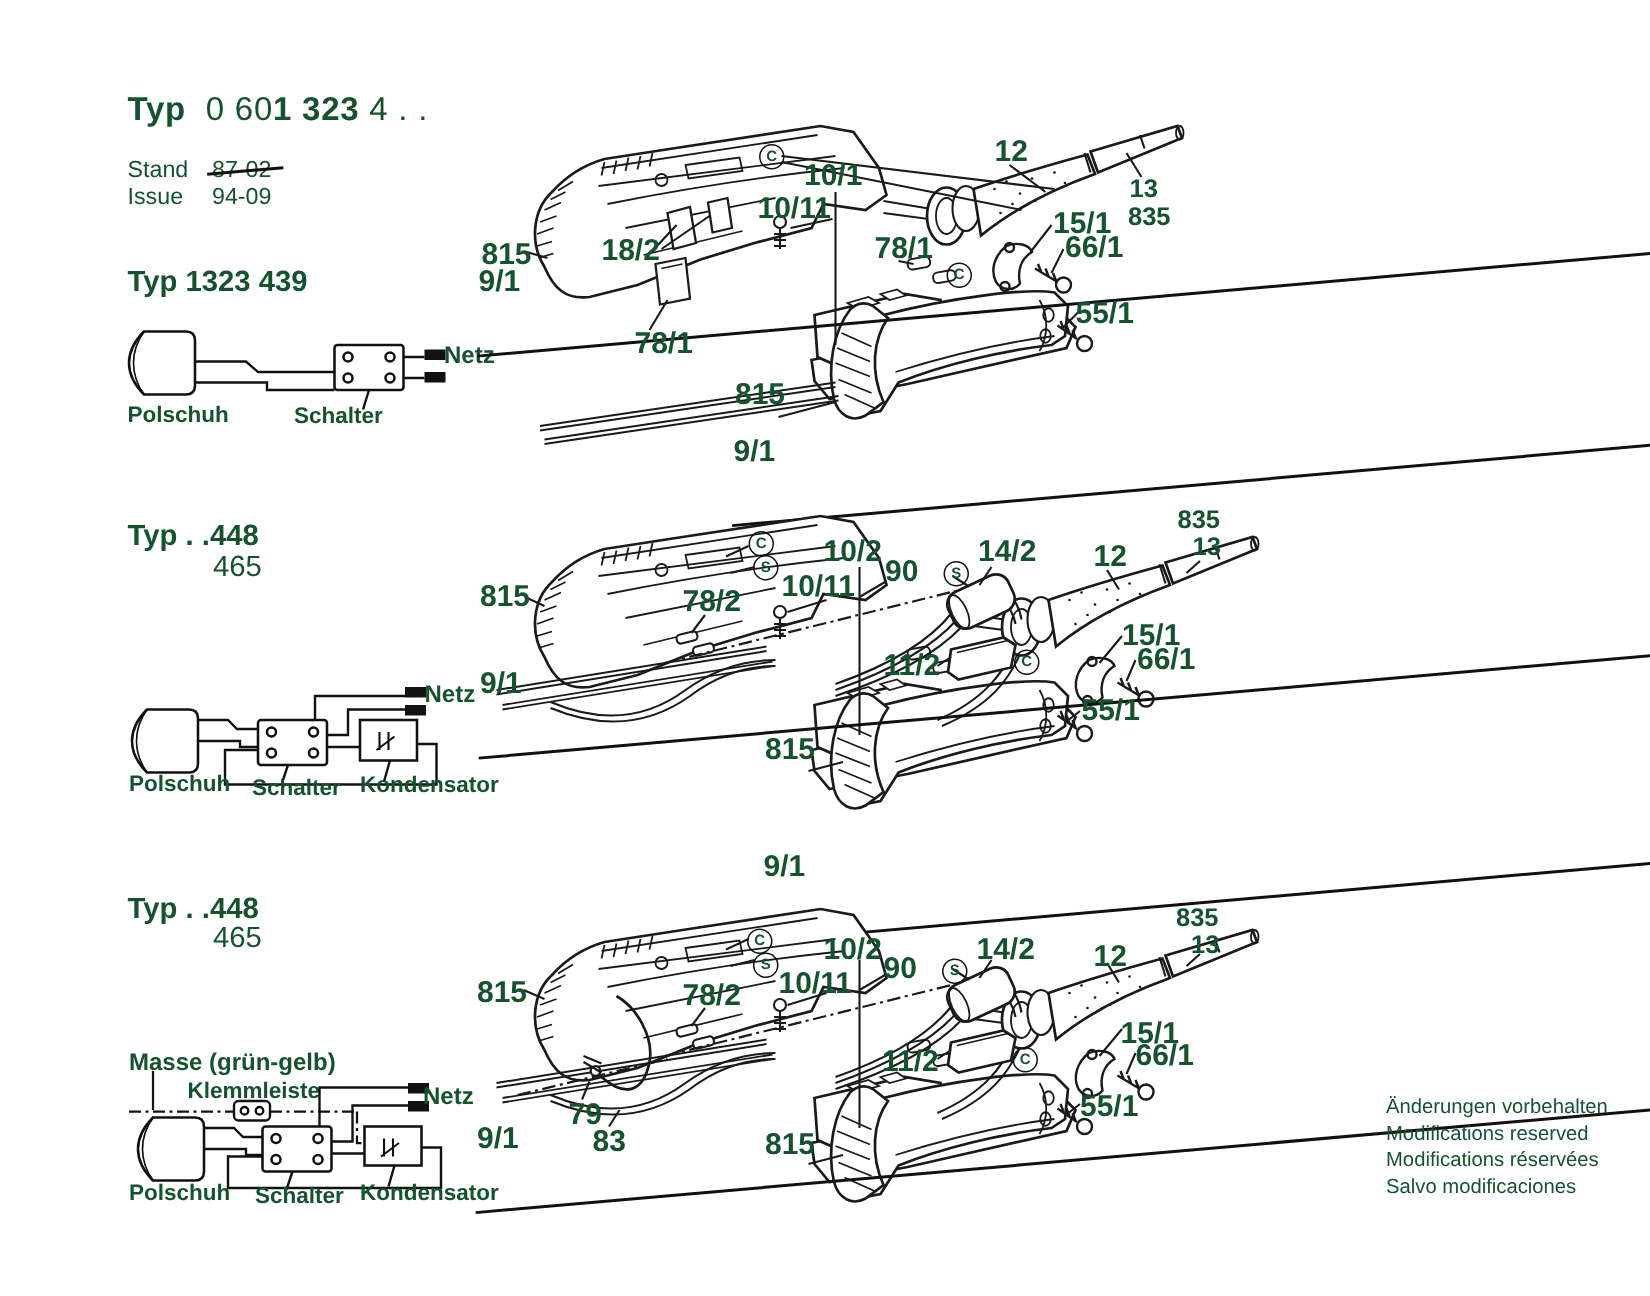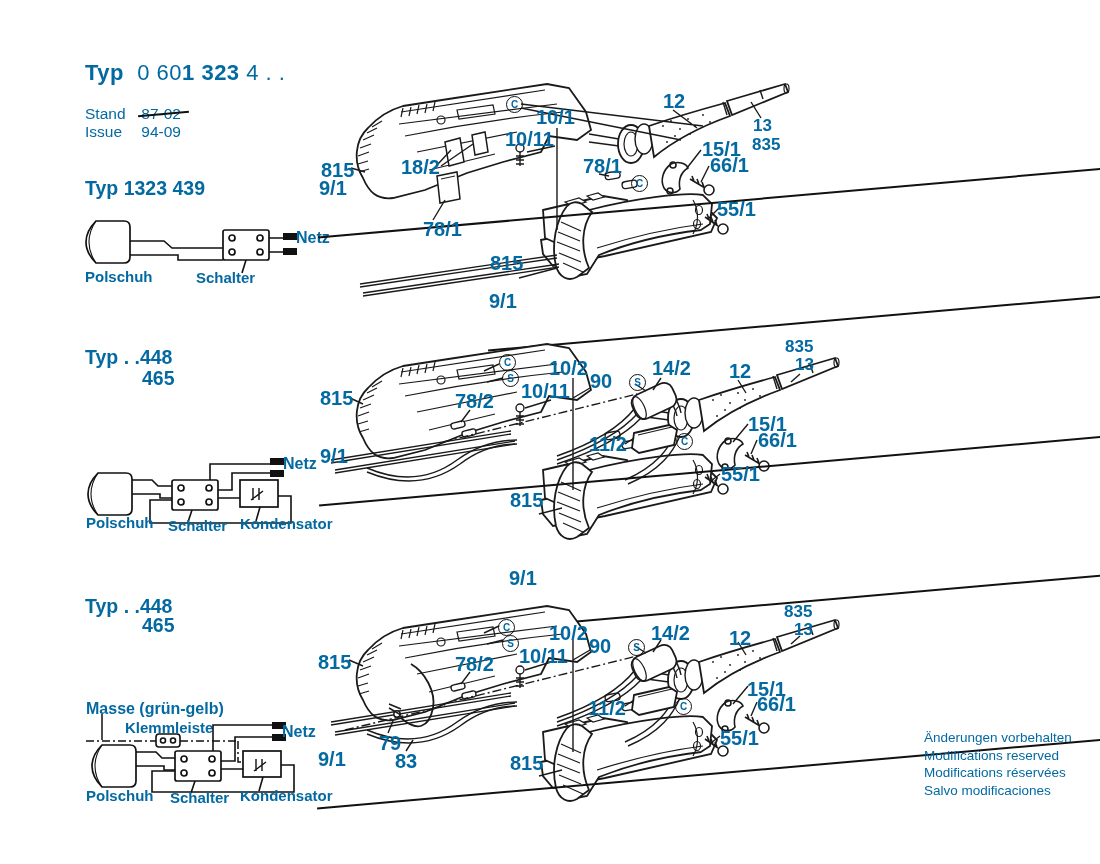--- a/index.html
+++ b/index.html
@@ -1,26 +1,26 @@
 <!DOCTYPE html>
 <html><head>
 <meta charset="utf-8">
 <style>
   html,body{margin:0;padding:0;background:#fff;}
   .page{position:relative;width:1100px;height:864px;background:#fff;overflow:hidden;
-        font-family:"Liberation Sans",sans-serif;color:#0369a1;}
+        font-family:"Liberation Sans",sans-serif;color:#14532d;}
   svg.art,svg.wire-art{position:absolute;overflow:visible;}
   
   .typ-main{position:absolute;left:85px;top:60px;font-size:22px;letter-spacing:.5px;white-space:nowrap;}
   .typ-main .b{font-weight:700;}
   .meta-line{position:absolute;left:85px;font-size:15.5px;white-space:nowrap;}
   .meta-line .lbl{display:inline-block;width:52px;}
   .typ-sub{position:absolute;left:85px;font-size:19.5px;font-weight:700;white-space:nowrap;}
   .typ-sub .r{font-weight:700;}
-  .typ-num2{position:absolute;font-size:19.5px;font-weight:700;text-align:right;}
+  .typ-num2{position:absolute;font-size:19.5px;font-weight:400;text-align:right;}
   .exec{position:absolute;left:86px;font-size:12.5px;font-weight:700;line-height:13.8px;white-space:nowrap;}
   
   .co{position:absolute;font-weight:700;font-size:20px;white-space:nowrap;line-height:1;}
   .co.sm{font-size:17px;}
   .struck{position:relative;}
   .struck::after{content:"";position:absolute;left:-3px;right:-8px;top:48%;
                  border-top:2.4px solid #111;transform:rotate(-5deg);}
   .mark{position:absolute;width:15px;height:15px;border:1.7px solid #111;border-radius:50%;
         font-size:10px;font-weight:700;display:flex;align-items:center;justify-content:center;line-height:1;}
   

